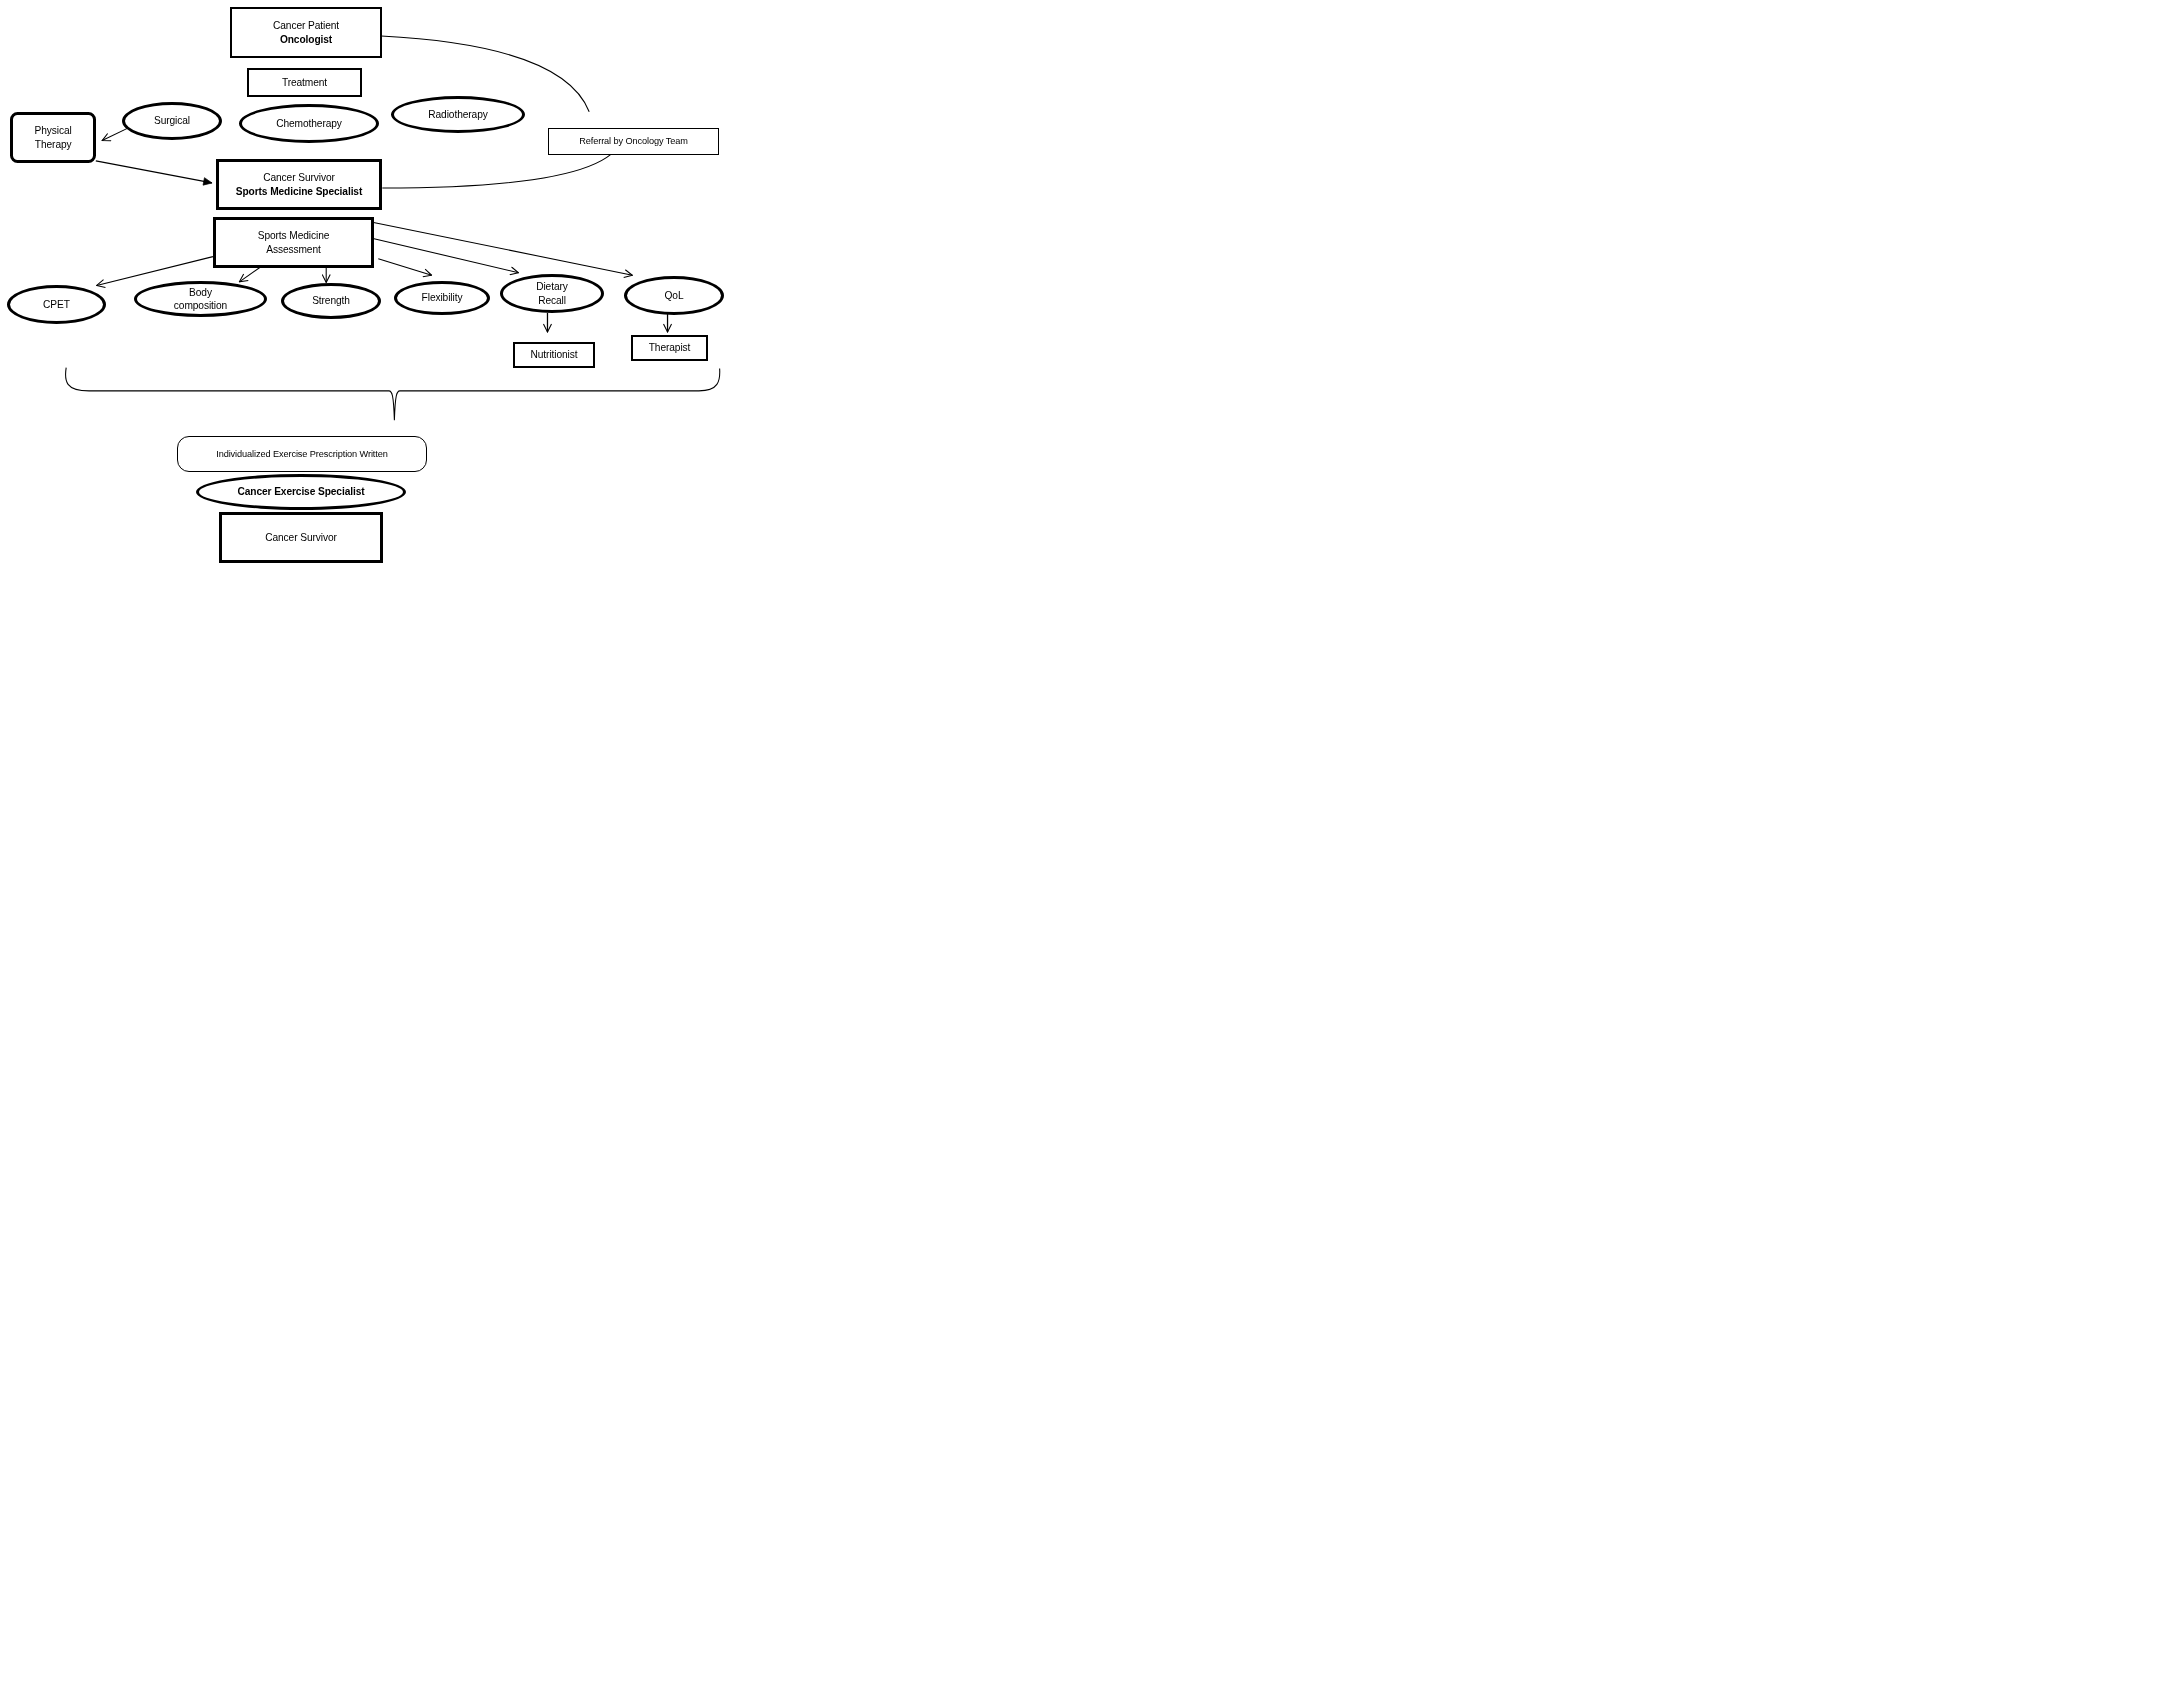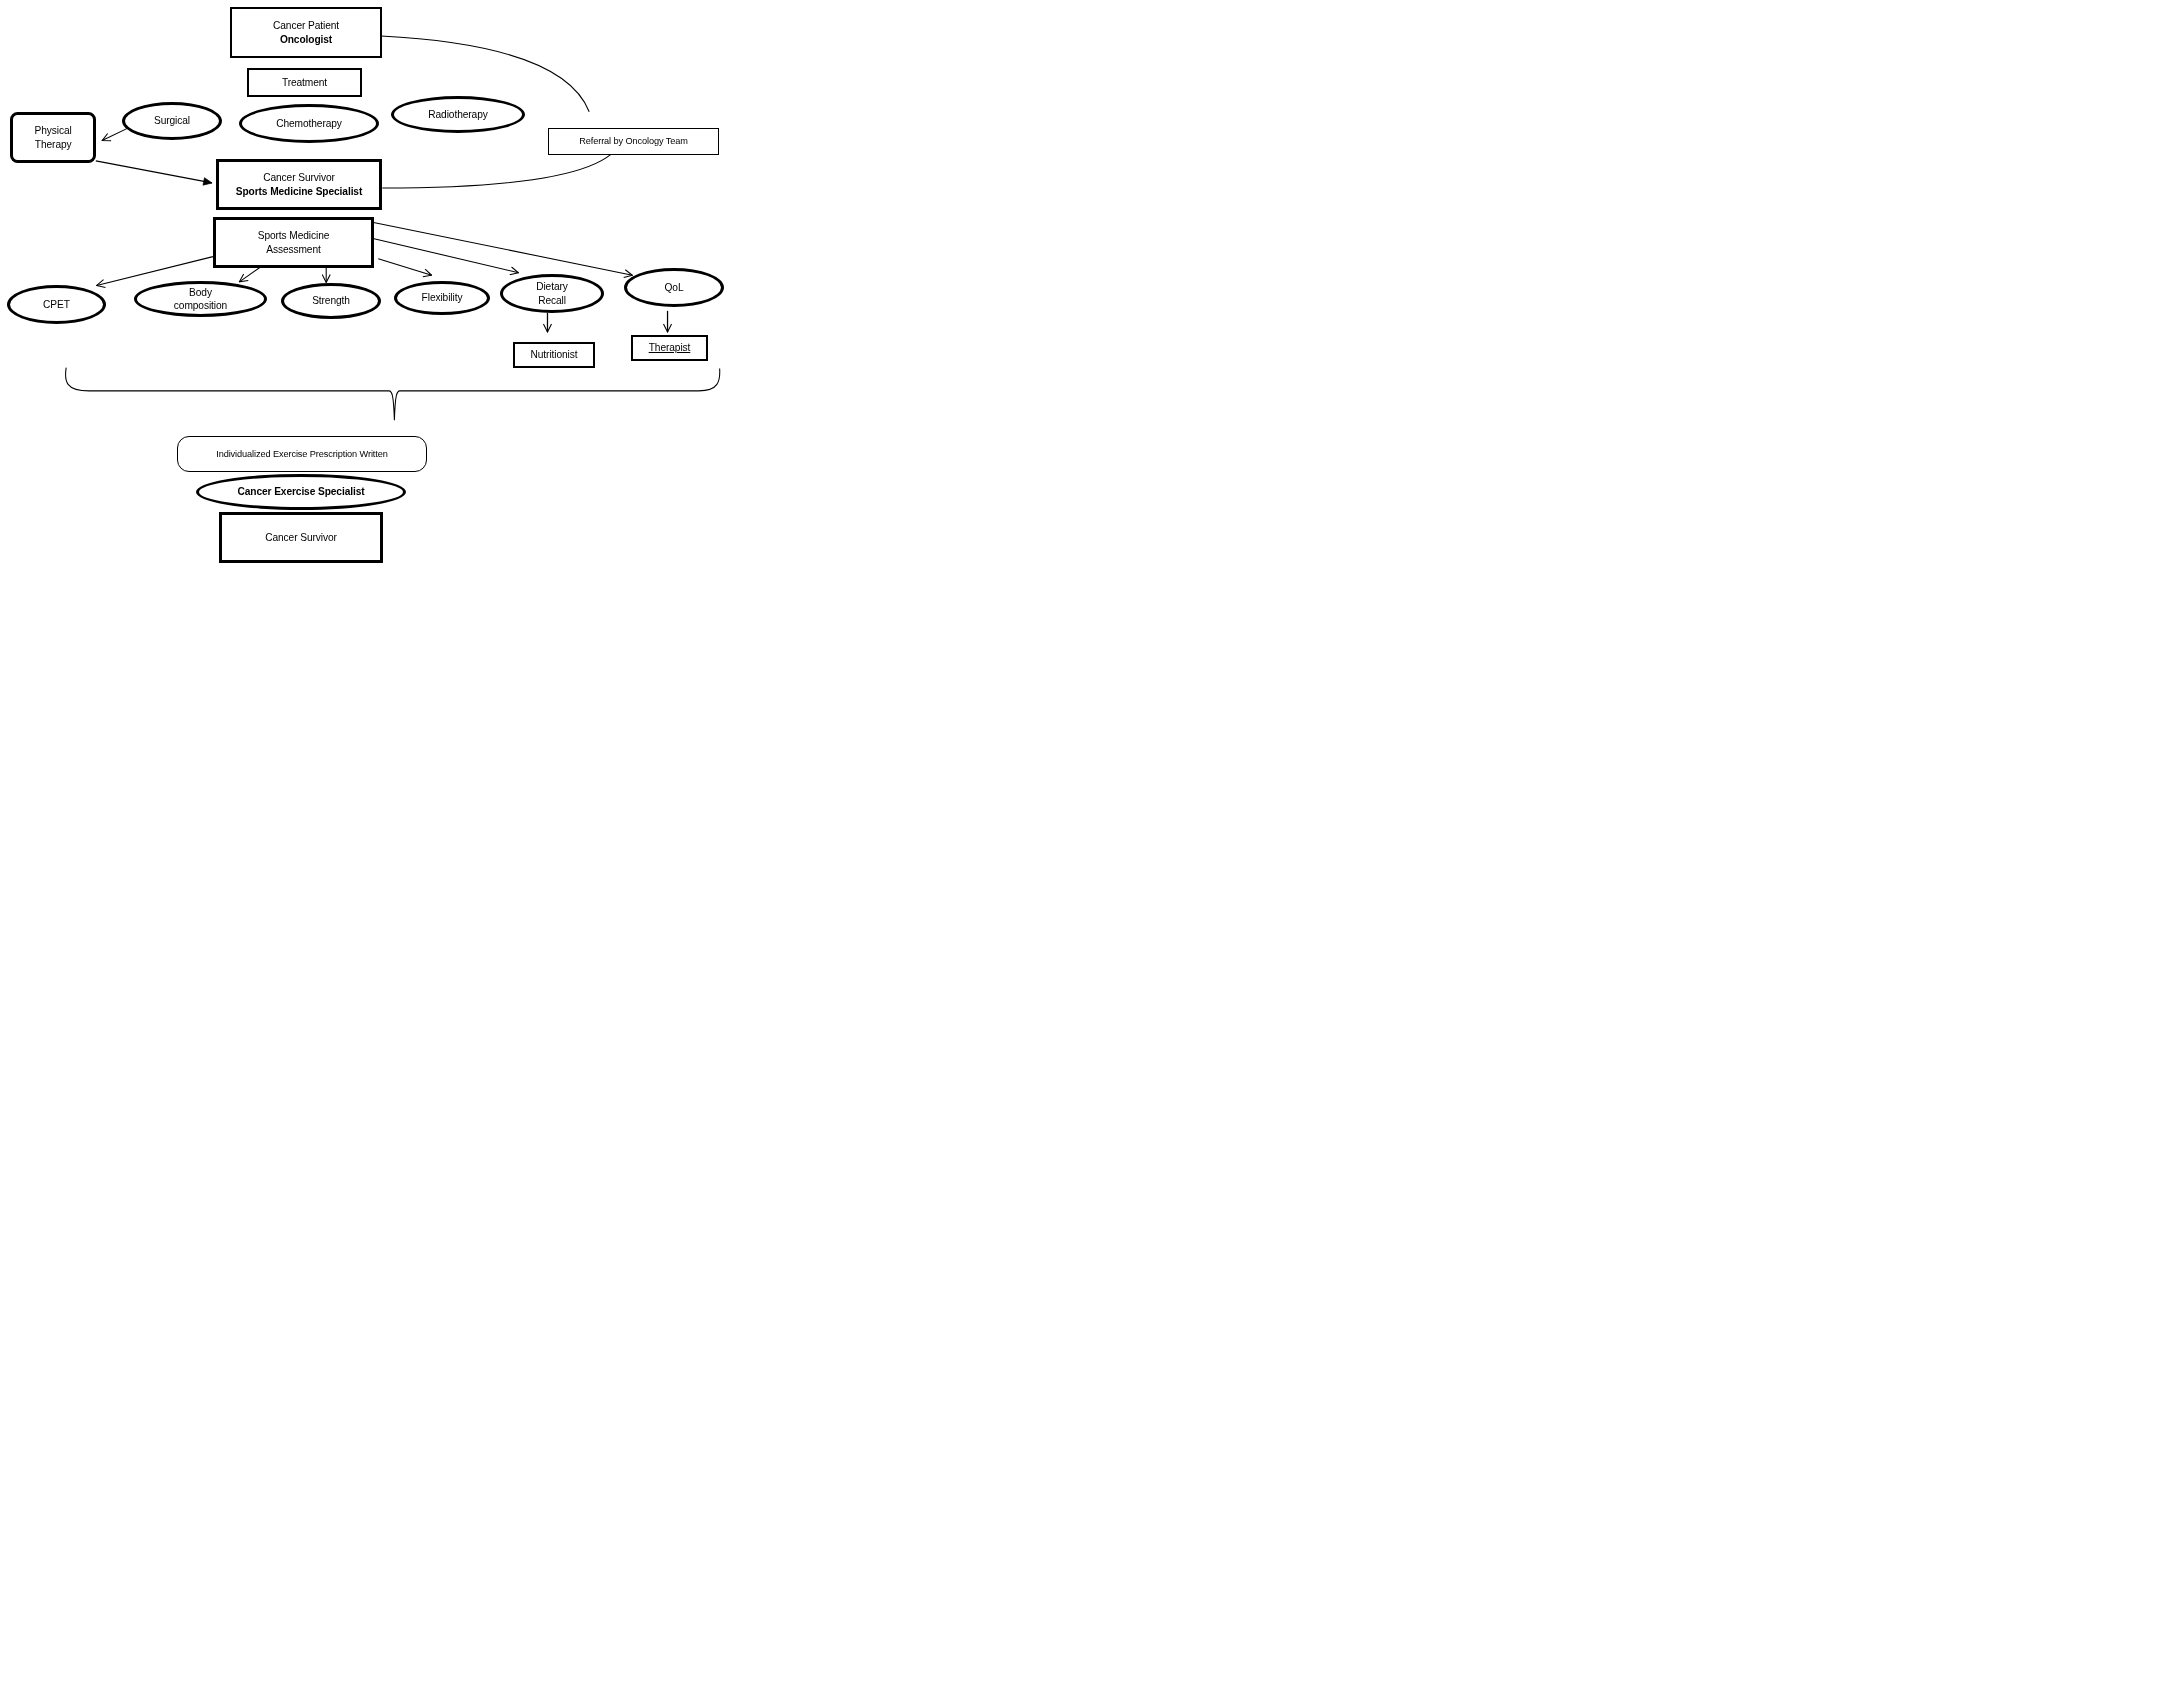--- a/index.html
+++ b/index.html
@@ -122,29 +122,29 @@
 
   <div class="node ellipse" style="left:394px; top:281px; width:96px; height:34px;">
     <span class="ln">Flexibility</span>
   </div>
 
   <div class="node ellipse" style="left:500px; top:274px; width:104px; height:39px;">
     <span class="ln">Dietary</span>
     <span class="ln">Recall</span>
   </div>
 
-  <div class="node ellipse" style="left:624px; top:268px; width:100px; height:39px;align-items:center;">
+  <div class="node ellipse" style="left:624px; top:276px; width:100px; height:39px;align-items:center;">
     <span class="ln">QoL</span>
   </div>
 
   <div class="node rect" style="left:513px; top:342px; width:82px; height:26px; border-width:2.5px;">
     <span class="ln">Nutritionist</span>
   </div>
 
-  <div class="node rect" style="left:631px; top:335px; width:77px; height:26px; border-width:2.5px;text-decoration:underline;">
+  <div class="node rect" style="left:631px; top:335px; width:77px; height:26px; border-width:2.5px;">
     <span class="ln">Therapist</span>
   </div>
 
   <div class="node round small" style="left:177px; top:436px; width:250px; height:36px; border-width:1.9px; border-radius:12px;">
     <span class="ln">Individualized Exercise Prescription Written</span>
   </div>
 
   <div class="node ellipse" style="left:196px; top:474px; width:210px; height:36px; border-width:3.2px;">
     <span class="ln b">Cancer Exercise Specialist</span>
   </div>

